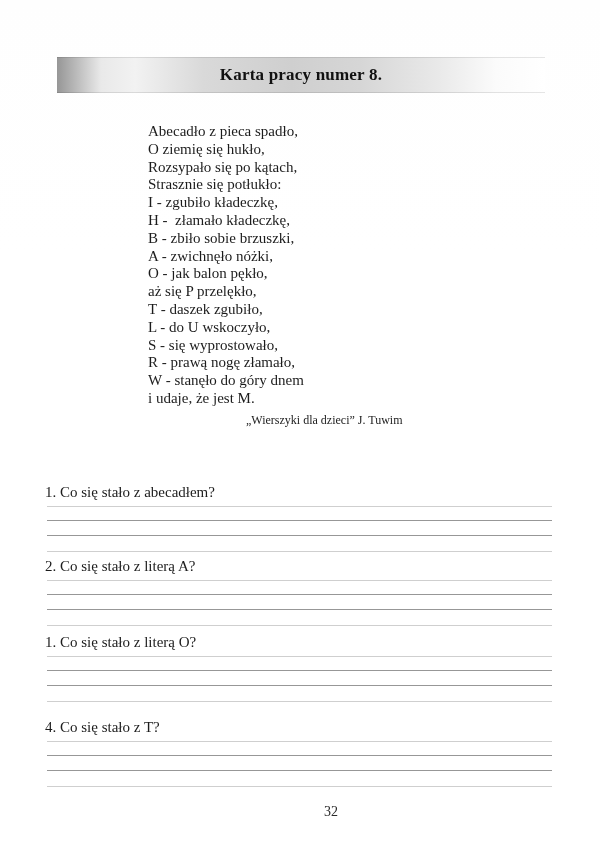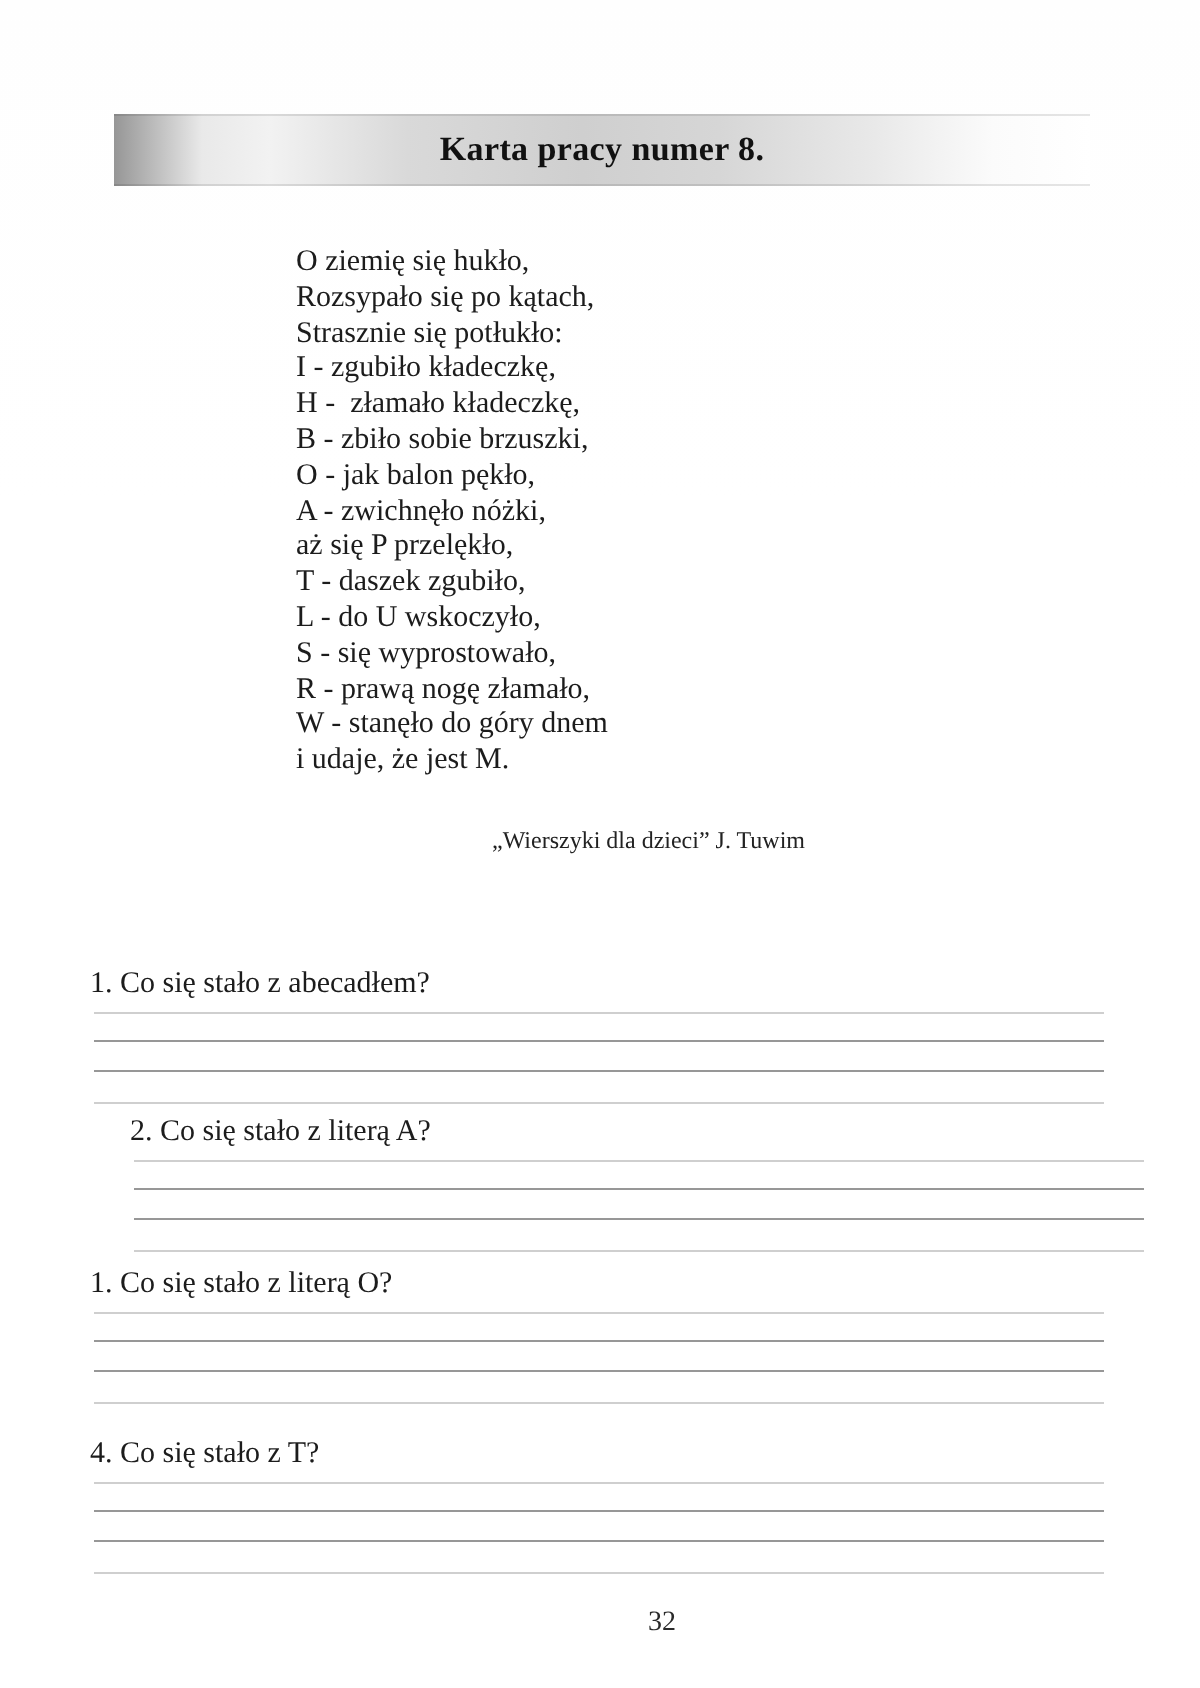--- a/index.html
+++ b/index.html
@@ -91,48 +91,49 @@
 </head>
 <body>
 
 <div class="page">
 
   <div class="banner">
     <h1>Karta pracy numer 8.</h1>
   </div>
 
   <div class="poem" id="poem">
+      <div class="poem-line">Abecadło z pieca spadło,</div>
       <div class="poem-line">O ziemię się hukło,</div>
       <div class="poem-line">Rozsypało się po kątach,</div>
       <div class="poem-line">Strasznie się potłukło:</div>
       <div class="poem-line">I - zgubiło kładeczkę,</div>
       <div class="poem-line">H -  złamało kładeczkę,</div>
       <div class="poem-line">B - zbiło sobie brzuszki,</div>
+      <div class="poem-line">A - zwichnęło nóżki,</div>
       <div class="poem-line">O - jak balon pękło,</div>
-      <div class="poem-line">A - zwichnęło nóżki,</div>
       <div class="poem-line">aż się P przelękło,</div>
       <div class="poem-line">T - daszek zgubiło,</div>
       <div class="poem-line">L - do U wskoczyło,</div>
       <div class="poem-line">S - się wyprostowało,</div>
       <div class="poem-line">R - prawą nogę złamało,</div>
       <div class="poem-line">W - stanęło do góry dnem</div>
       <div class="poem-line">i udaje, że jest M.</div>
     </div>
 
   <div class="attribution">„Wierszyki dla dzieci” J. Tuwim</div>
 
   <div id="questions">
       <div class="question-block" style="top: 484px;">
         <div class="q-text">1. Co się stało z abecadłem?</div>
         <div class="answer-line " style="top: 22px;"></div>
         <div class="answer-line dark" style="top: 36px;"></div>
         <div class="answer-line dark" style="top: 51px;"></div>
         <div class="answer-line " style="top: 67px;"></div>
       </div>
-      <div class="question-block" style="top: 558px; margin-left: 20px;">
+      <div class="question-block" style="top: 558px;">
         <div class="q-text">2. Co się stało z literą A?</div>
         <div class="answer-line " style="top: 22px;"></div>
         <div class="answer-line dark" style="top: 36px;"></div>
         <div class="answer-line dark" style="top: 51px;"></div>
         <div class="answer-line " style="top: 67px;"></div>
       </div>
       <div class="question-block" style="top: 634px;">
         <div class="q-text">1. Co się stało z literą O?</div>
         <div class="answer-line " style="top: 22px;"></div>
         <div class="answer-line dark" style="top: 36px;"></div>

